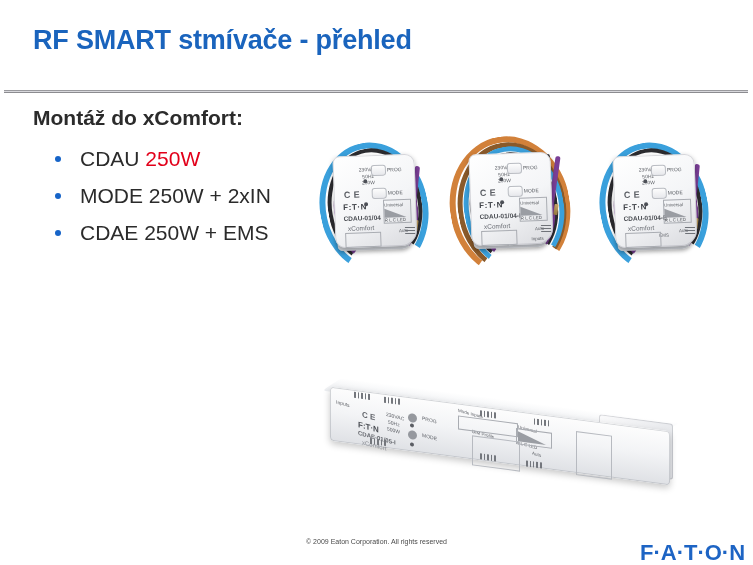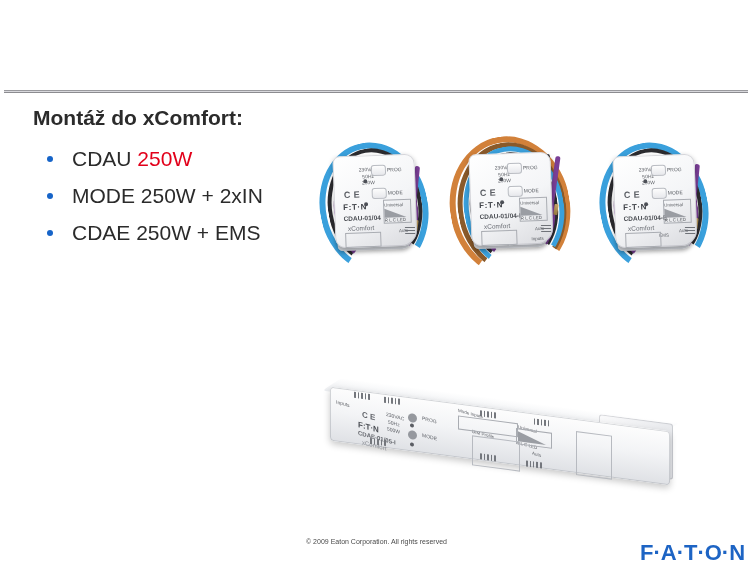--- a/index.html
+++ b/index.html
@@ -240,25 +240,26 @@
     font-style: italic;
     color: #1d64c4;
     white-space: nowrap;
   }
 </style>
 </head>
 <body>
 
 <div id="slide">
 
+  <div class="slide-title">RF SMART stmívače - přehled</div>
   <div class="title-rule"></div>
 
   <div class="section-heading" style="left:33px; top:106px;">Montáž do xComfort:</div>
 
-  <ul class="bullet-list" style="left:38px; top:140px;">
+  <ul class="bullet-list" style="left:46px; top:140px;">
     <li class="bullet-item">
       <span class="dot"></span>
       <span>CDAU </span><span class="hl-red">250W</span><span></span>
     </li>
     <li class="bullet-item">
       <span class="dot"></span>
       <span>MODE 250W + 2xIN</span><span class="hl-red"></span><span></span>
     </li>
     <li class="bullet-item">
       <span class="dot"></span>

